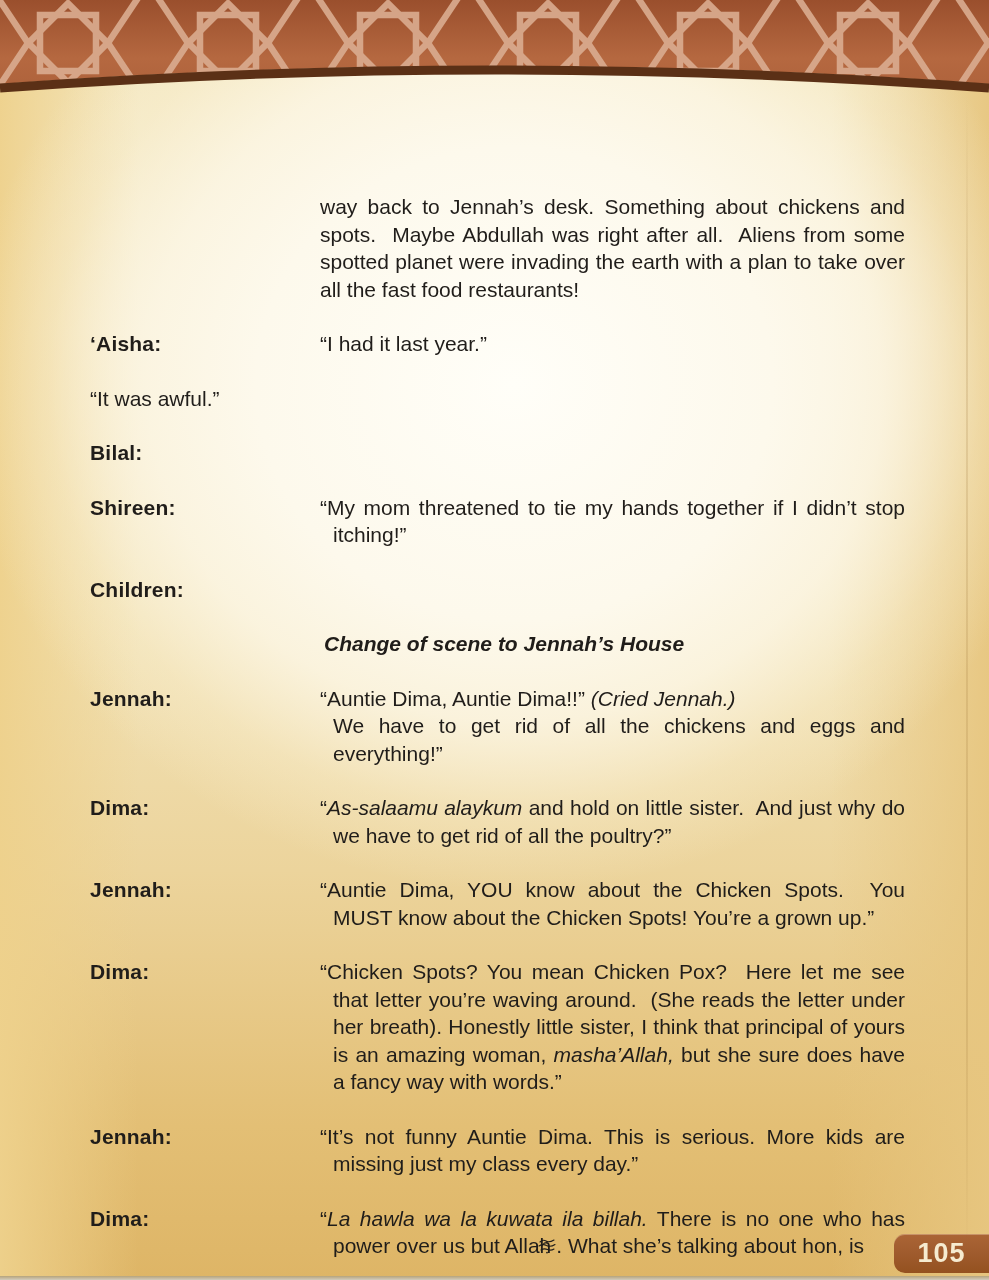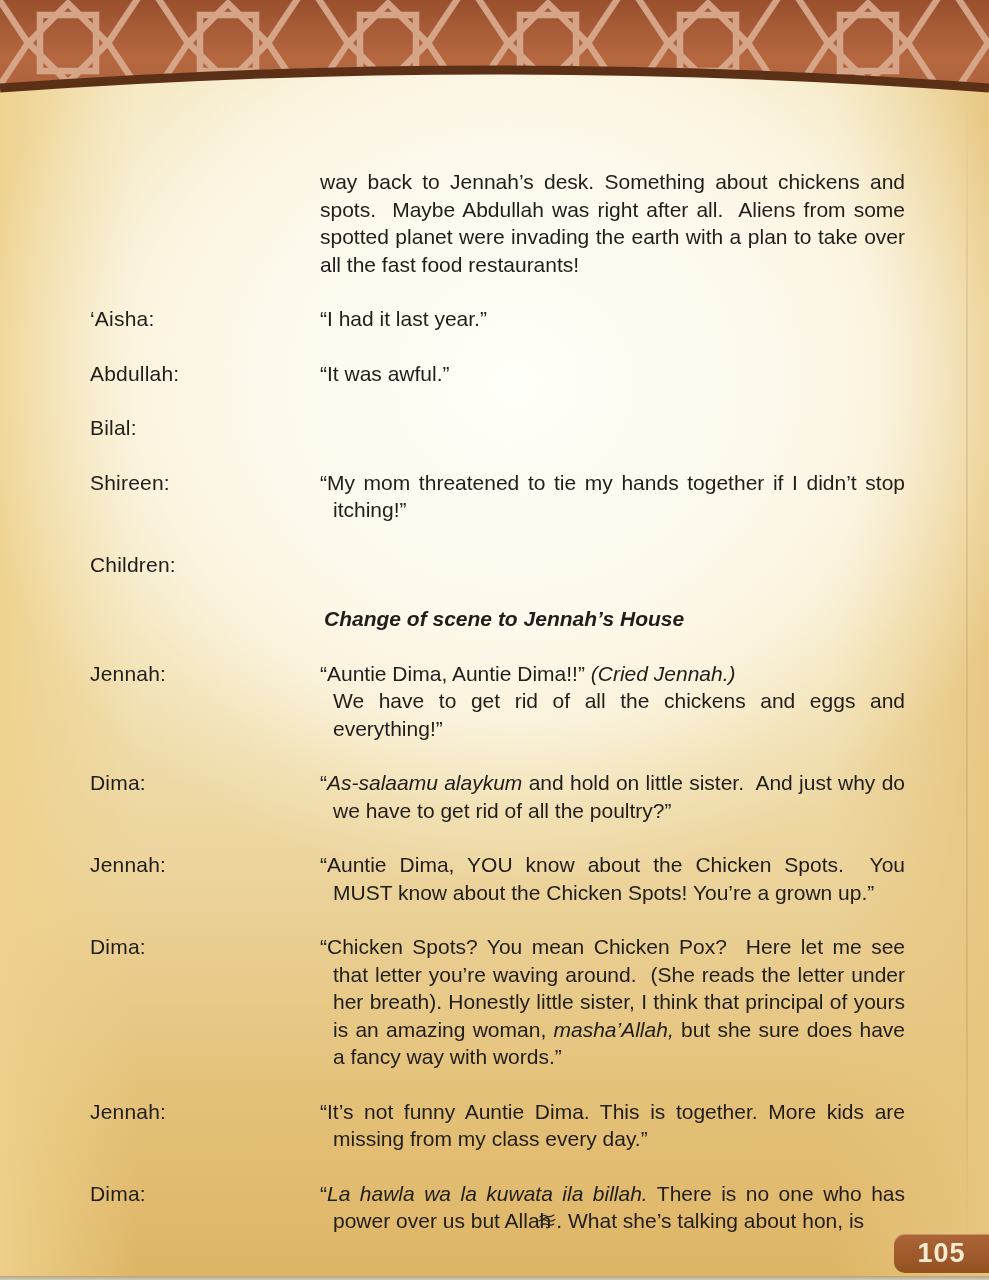--- a/index.html
+++ b/index.html
@@ -33,35 +33,35 @@
     left: 0;
     right: 0;
     padding: 0 84px 0 90px;
   }
   .row {
     display: grid;
     grid-template-columns: 230px 1fr;
     margin-bottom: 27px;
   }
   .name {
-    font-weight: normal;
+    font-weight: bold;
     font-size: 21px;
     line-height: 27.5px;
     letter-spacing: 0.2px;
   }
   .dlg {
     font-size: 21px;
     line-height: 27.5px;
     text-align: justify;
     text-align-last: left;
     white-space: pre-wrap;
     padding-left: 13px;
     text-indent: -13px;
   }
-  .dlg.narr { padding-left: 0; text-indent: 0; }
+  .dlg.narr { padding-left: 0; text-indent: 0; margin-top: 25px; }
   .dlg.scene { text-align: left; font-style: italic; padding-left: 4px; text-indent: 0; font-weight: bold; }
   .dlg em { font-style: italic; }
 
   .honorific { display: inline-block; vertical-align: -1px; line-height: 0; }
   .honorific svg { display: inline-block; }
 
   
   .page-badge {
     position: absolute;
     right: 0;
@@ -132,21 +132,20 @@
   <div class="content">
       <div class="row">
         <div class="name"></div>
         <div class="dlg narr"><span>way back to Jennah’s desk. Something about chickens and spots.  Maybe Abdullah was right after all.  Aliens from some spotted planet were invading the earth with a plan to take over all the fast food restaurants!</span></div>
       </div>
       <div class="row">
         <div class="name">‘Aisha:</div>
         <div class="dlg"><span>“I had it last year.”</span></div>
       </div>
       <div class="row">
-        <div class="name">Abdullah:</div>
         <div class="dlg"><span>“It was awful.”</span></div>
       </div>
       <div class="row">
         <div class="name">Bilal:</div>
       </div>
       <div class="row">
         <div class="name">Shireen:</div>
         <div class="dlg"><span>“My mom threatened to tie my hands together if I didn’t stop itching!”</span></div>
       </div>
       <div class="row">
@@ -167,21 +166,21 @@
       <div class="row">
         <div class="name">Jennah:</div>
         <div class="dlg"><span>“Auntie Dima, YOU know about the Chicken Spots.  You MUST know about the Chicken Spots! You’re a grown up.”</span></div>
       </div>
       <div class="row">
         <div class="name">Dima:</div>
         <div class="dlg"><span>“Chicken Spots? You mean Chicken Pox?  Here let me see that letter you’re waving around.  (She reads the letter under her breath). Honestly little sister, I think that principal of yours is an amazing woman, </span><em>masha’Allah,</em><span> but she sure does have a fancy way with words.”</span></div>
       </div>
       <div class="row">
         <div class="name">Jennah:</div>
-        <div class="dlg"><span>“It’s not funny Auntie Dima. This is together. More kids are missing from my class every day.”</span></div>
+        <div class="dlg"><span>“It’s not funny Auntie Dima. This is serious. More kids are missing just my class every day.”</span></div>
       </div>
       <div class="row">
         <div class="name">Dima:</div>
         <div class="dlg"><span>“</span><em>La hawla wa la kuwata ila billah.</em><span> There is no one who has power over us but Allah</span><span class="honorific"><svg width="18" height="16" viewBox="0 0 18 16">
               <g stroke="#201d1a" stroke-width="1.1" fill="none" stroke-linecap="round">
                 <path d="M2 4 q3 -3 6 -1 q3 2 8 -1"></path>
                 <path d="M1 8 q4 -2.5 7.5 -0.5 q4 2 8.5 -1"></path>
                 <path d="M3 12 q3 -2 6.5 -0.5 q3.5 1.5 6.5 -0.5"></path>
               </g>
               <circle cx="9" cy="14.6" r="0.9" fill="#201d1a"></circle>

